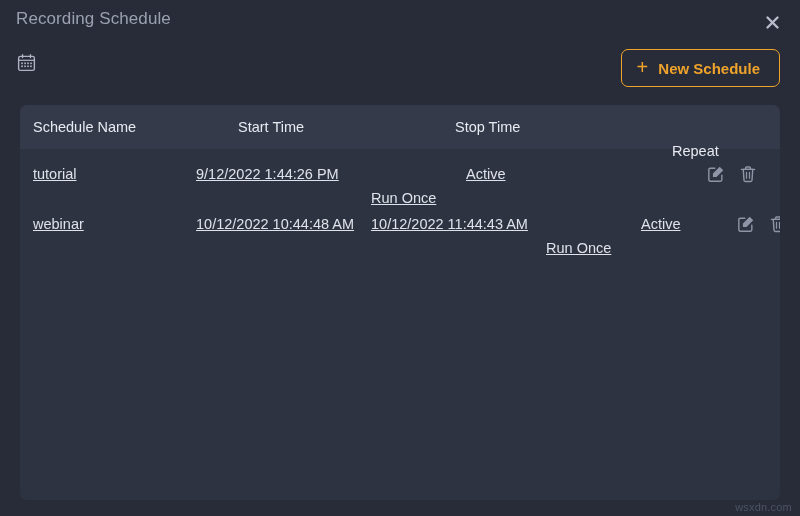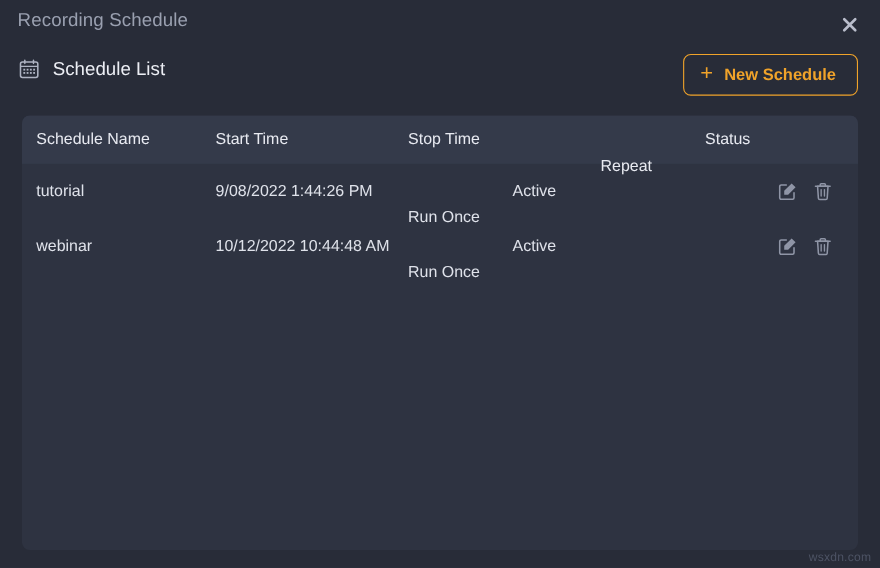--- a/index.html
+++ b/index.html
@@ -123,25 +123,27 @@
     box-sizing: border-box;
     padding-left: 13px;
     padding-right: 10px;
   }
 
   #table-header {
     height: 44px;
     background: #343a4a;
     color: #e8eaf1;
     font-size: 14.5px;
+    gap: 42px;
   }
   .data-row {
     height: 50px;
     color: #dfe2ea;
     font-size: 14.5px;
+    text-decoration: underline;
   }
 
   .c-name   { width: 163px; flex: none; }
   .c-start  { width: 175px; flex: none; }
   .c-stop   { width: 175px; flex: none; }
   .c-repeat { width: 95px;  flex: none; margin-top: 48px; }
   .c-status { width: 95px;  flex: none; }
   .c-actions{ flex: 1 1 auto; display: flex; justify-content: flex-end; align-items: center; gap: 12px; padding-right: 12px; }
 
   .row-action {
@@ -190,21 +192,20 @@
             <rect x="9.4" y="12" width="1.9" height="1.9"></rect>
             <rect x="12.8" y="12" width="1.9" height="1.9"></rect>
             <rect x="16.2" y="12" width="1.9" height="1.9"></rect>
             <rect x="6" y="15.4" width="1.9" height="1.9"></rect>
             <rect x="9.4" y="15.4" width="1.9" height="1.9"></rect>
             <rect x="12.8" y="15.4" width="1.9" height="1.9"></rect>
             <rect x="16.2" y="15.4" width="1.9" height="1.9"></rect>
           </g>
         </svg>
       </span>
-      <span id="list-heading-label">Schedule List</span>
     </div>
 
     <button id="new-schedule-btn">
       <span class="plus">+</span>
       <span>New Schedule</span>
     </button>
   </div>
 
   <div id="table-panel">
 
@@ -212,21 +213,21 @@
       <div class="c-name">Schedule Name</div>
       <div class="c-start">Start Time</div>
       <div class="c-stop">Stop Time</div>
       <div class="c-repeat">Repeat</div>
       <div class="c-status">Status</div>
       <div class="c-actions"></div>
     </div>
 
     <div class="row data-row">
       <div class="c-name">tutorial</div>
-      <div class="c-start">9/08/2022 1:44:26 PM</div>
+      <div class="c-start">9/12/2022 1:44:26 PM</div>
       <div class="c-repeat">Run Once</div>
       <div class="c-status">Active</div>
       <div class="c-actions">
         <span class="row-action">
           <svg viewBox="0 0 24 24" fill="none" aria-hidden="true">
             <path d="M19 13.5V19a1.6 1.6 0 0 1-1.6 1.6H5a1.6 1.6 0 0 1-1.6-1.6V6.6A1.6 1.6 0 0 1 5 5h5.6" stroke="currentColor" stroke-width="1.7" stroke-linecap="round"></path>
             <path d="M16.4 3.3l4.3 4.3-8.1 8.1H8.3v-4.3l8.1-8.1z" fill="currentColor"></path>
           </svg>
         </span>
         <span class="row-action">
@@ -236,20 +237,21 @@
             <path d="M6.3 6.4h11.4l-.9 13.1a1.5 1.5 0 0 1-1.5 1.4H8.7a1.5 1.5 0 0 1-1.5-1.4L6.3 6.4z" stroke="currentColor" stroke-width="1.7" stroke-linejoin="round"></path>
             <path d="M10.2 10v7M13.8 10v7" stroke="currentColor" stroke-width="1.5" stroke-linecap="round"></path>
           </svg>
         </span>
       </div>
     </div>
 
     <div class="row data-row">
       <div class="c-name">webinar</div>
       <div class="c-start">10/12/2022 10:44:48 AM</div>
+      <div class="c-stop">10/12/2022 11:44:43 AM</div>
       <div class="c-repeat">Run Once</div>
       <div class="c-status">Active</div>
       <div class="c-actions">
         <span class="row-action">
           <svg viewBox="0 0 24 24" fill="none" aria-hidden="true">
             <path d="M19 13.5V19a1.6 1.6 0 0 1-1.6 1.6H5a1.6 1.6 0 0 1-1.6-1.6V6.6A1.6 1.6 0 0 1 5 5h5.6" stroke="currentColor" stroke-width="1.7" stroke-linecap="round"></path>
             <path d="M16.4 3.3l4.3 4.3-8.1 8.1H8.3v-4.3l8.1-8.1z" fill="currentColor"></path>
           </svg>
         </span>
         <span class="row-action">

